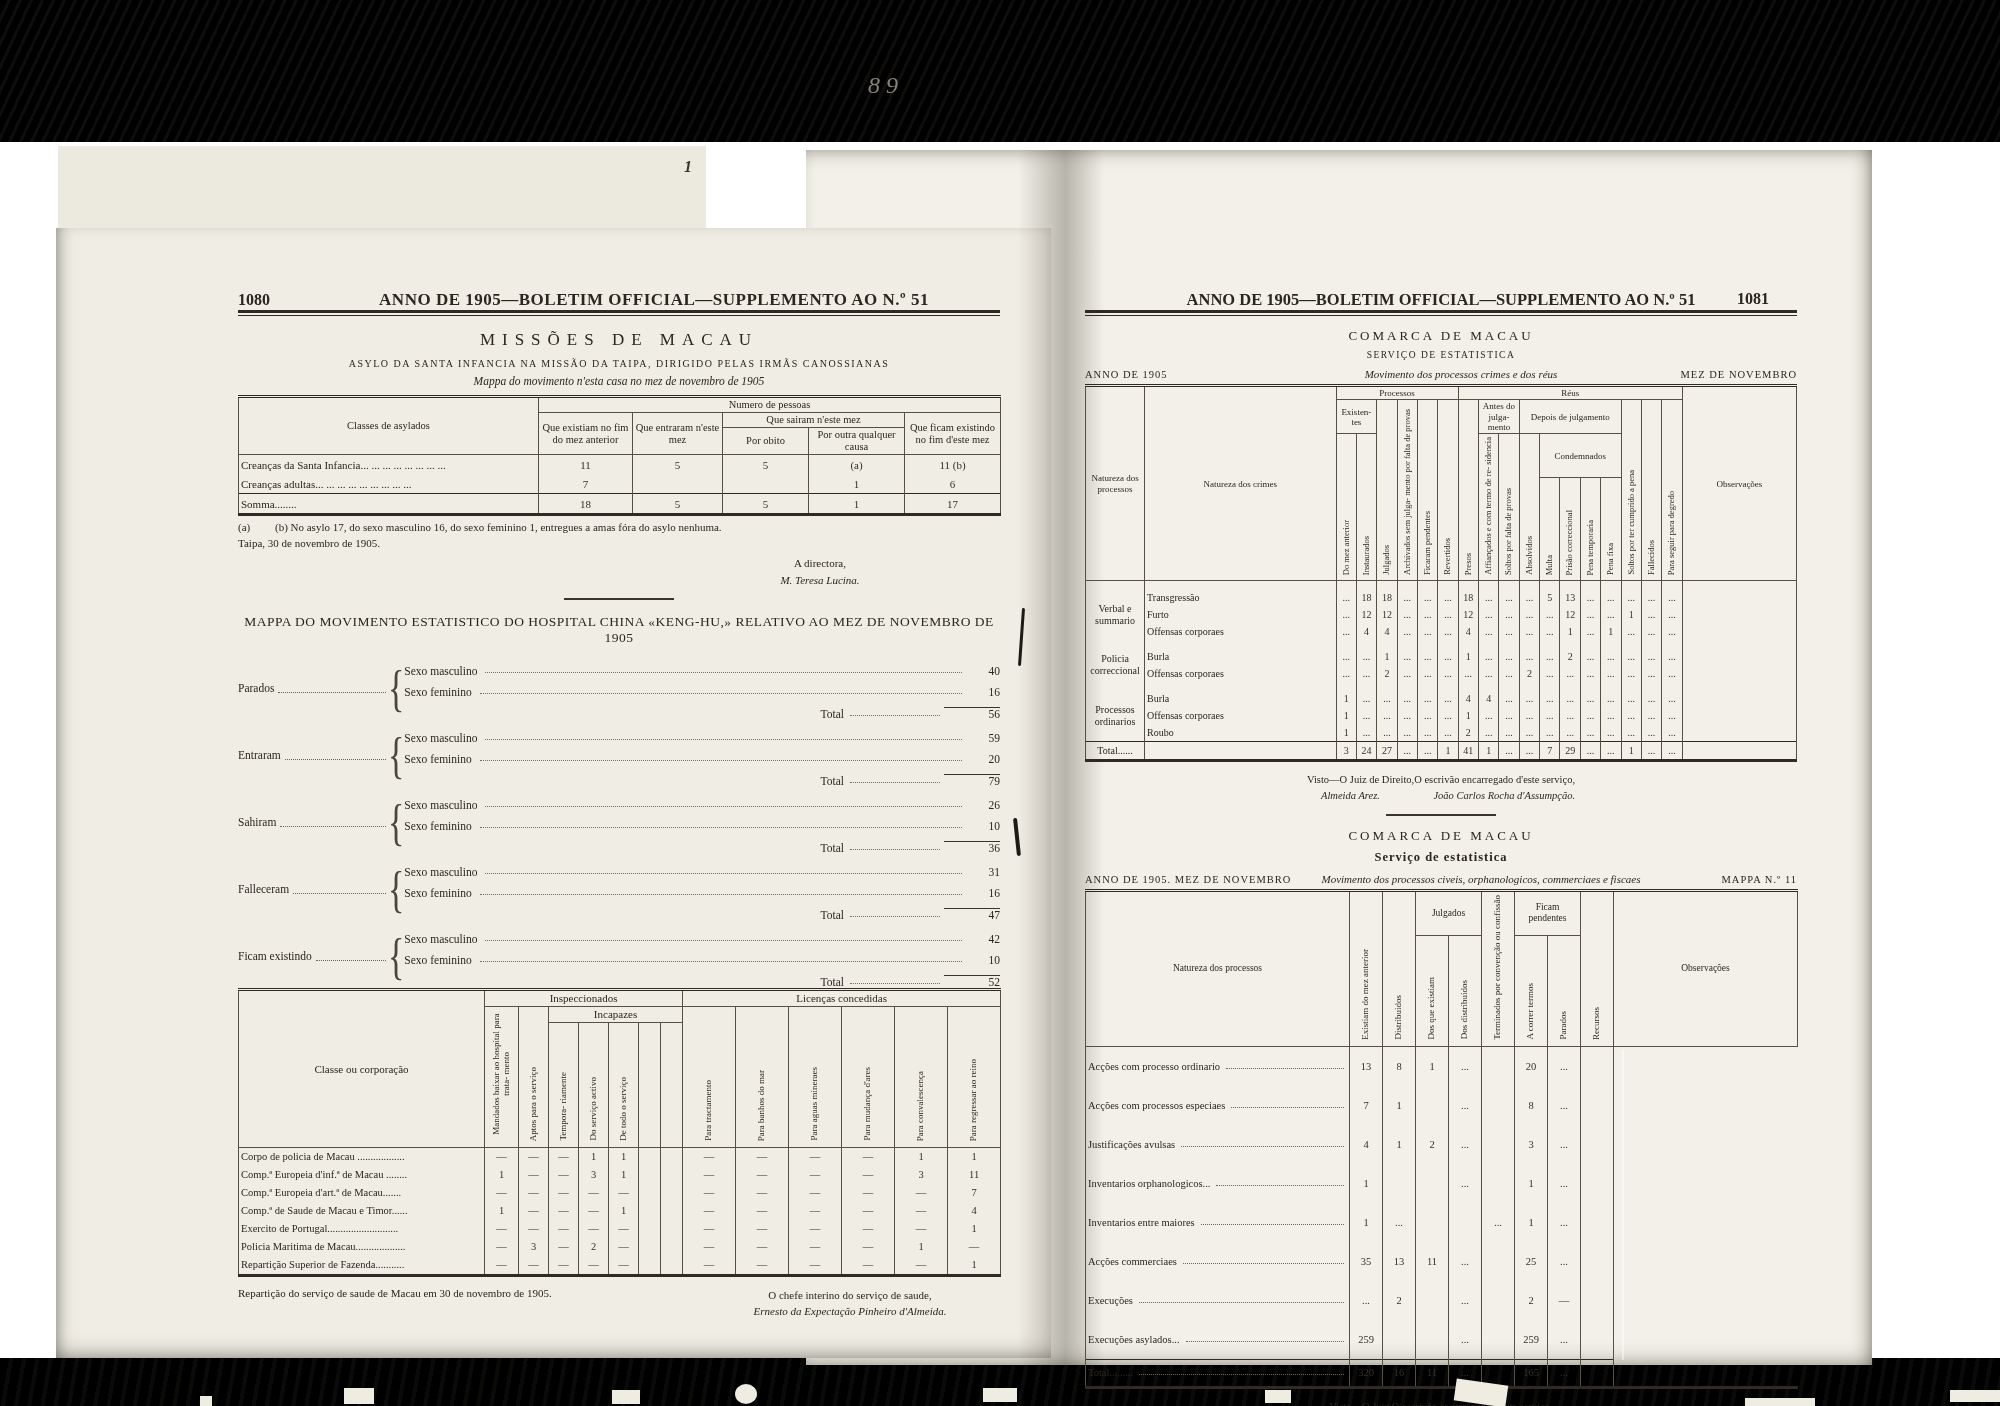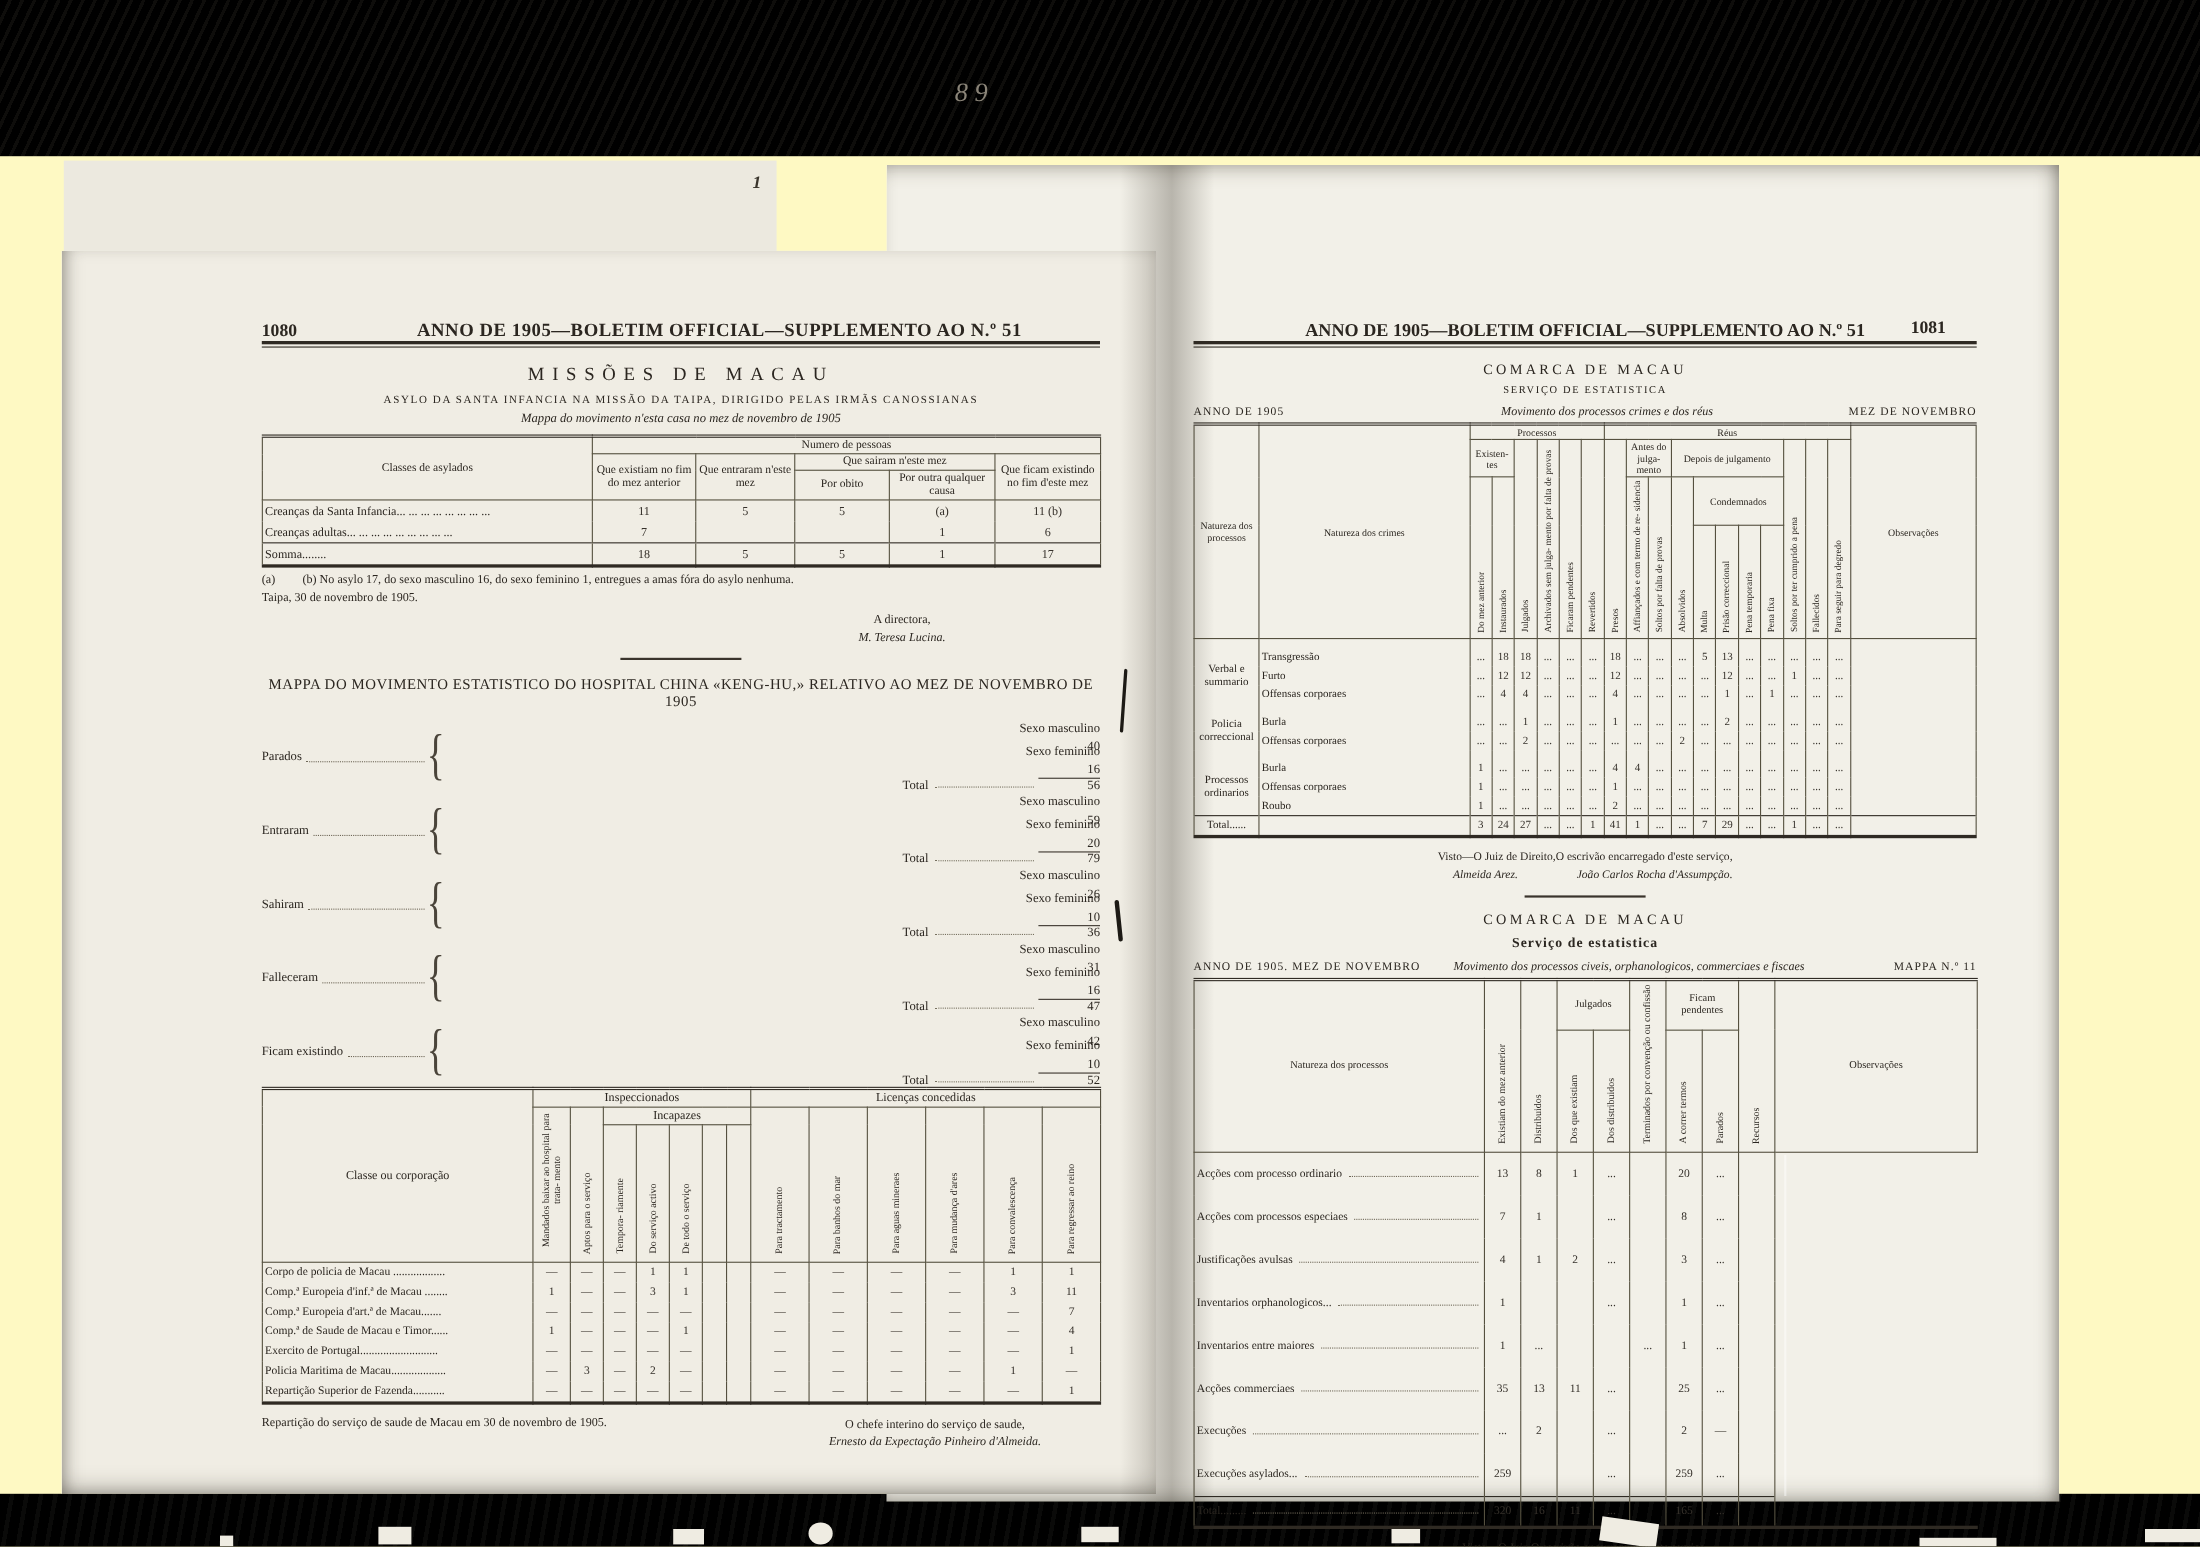--- a/index.html
+++ b/index.html
@@ -1,16 +1,16 @@
 <!DOCTYPE html>
 <html><head>
 <meta charset="utf-8">
 <style>
   html,body{margin:0;padding:0;background:#000;}
-  #stage{position:relative;width:2000px;height:1406px;background:#fef9c3;overflow:hidden;
+  #stage{position:relative;width:2000px;height:1406px;background:#ffffff;overflow:hidden;
          font-family:"Liberation Serif","DejaVu Serif",serif;color:#2b2620;}
   
   .hatch-top{position:absolute;left:0;top:0;width:2000px;height:142px;
     background:repeating-linear-gradient(115deg,#000 0 7px,#0e0d0b 7px 10px);}
   .hatch-bottom{position:absolute;left:0;top:1358px;width:2000px;height:48px;
     background:repeating-linear-gradient(100deg,#000 0 9px,#0a0a09 9px 13px);}
   
   .sheet-stack{position:absolute;left:58px;top:146px;width:648px;height:86px;background:#ece9df;
     box-shadow:inset 0 -3px 0 #c4bfb1, inset 0 -26px 0 -24px #b9b4a6, inset 0 -52px 0 -50px #c2bdaf;}
   .paper-left{position:absolute;left:56px;top:228px;width:995px;height:1130px;background:#f0ede4;
@@ -57,21 +57,21 @@
   #missions-table{width:762px;margin-top:8px;font-size:11.5px;}
   #missions-table th{font-size:10.5px;}
   #missions-table td{height:17px;}
   
   .hosp-title{font-size:13.5px;text-align:center;margin:14px 0 10px;letter-spacing:.5px;}
   .hgroup{display:flex;margin:3px 0 0;}
   .hgroup .glabel{width:150px;font-size:11.5px;display:flex;align-items:center;}
   .hgroup .glabel .dots{flex:1;border-bottom:1px dotted #6e6757;margin:8px 2px 0 4px;}
   .brace{font-size:34px;font-weight:100;transform:scaleY(1.5);color:#4a443a;line-height:1;align-self:center;}
   .hlines{flex:1;}
-  .hrow{display:flex;align-items:flex-end;font-size:11.5px;height:21px;flex-direction:column;}
+  .hrow{display:flex;align-items:flex-end;font-size:11.5px;height:21px;}
   .hrow .dots{flex:1;border-bottom:1px dotted #76705f;margin:0 4px 4px 8px;}
   .hrow .val{width:34px;text-align:right;}
   .trow{display:flex;justify-content:flex-end;align-items:flex-end;font-size:11.5px;height:22px;}
   .trow .tl{margin-right:6px;}
   .trow .dots{width:90px;border-bottom:1px dotted #76705f;margin:0 4px 4px 0;}
   .trow .val{width:56px;text-align:right;border-top:1px solid #3a342c;}
 
   
   .insp-title{font-weight:bold;font-size:13.5px;text-align:center;margin:16px 0 6px;}
   #insp-table{width:762px;}

